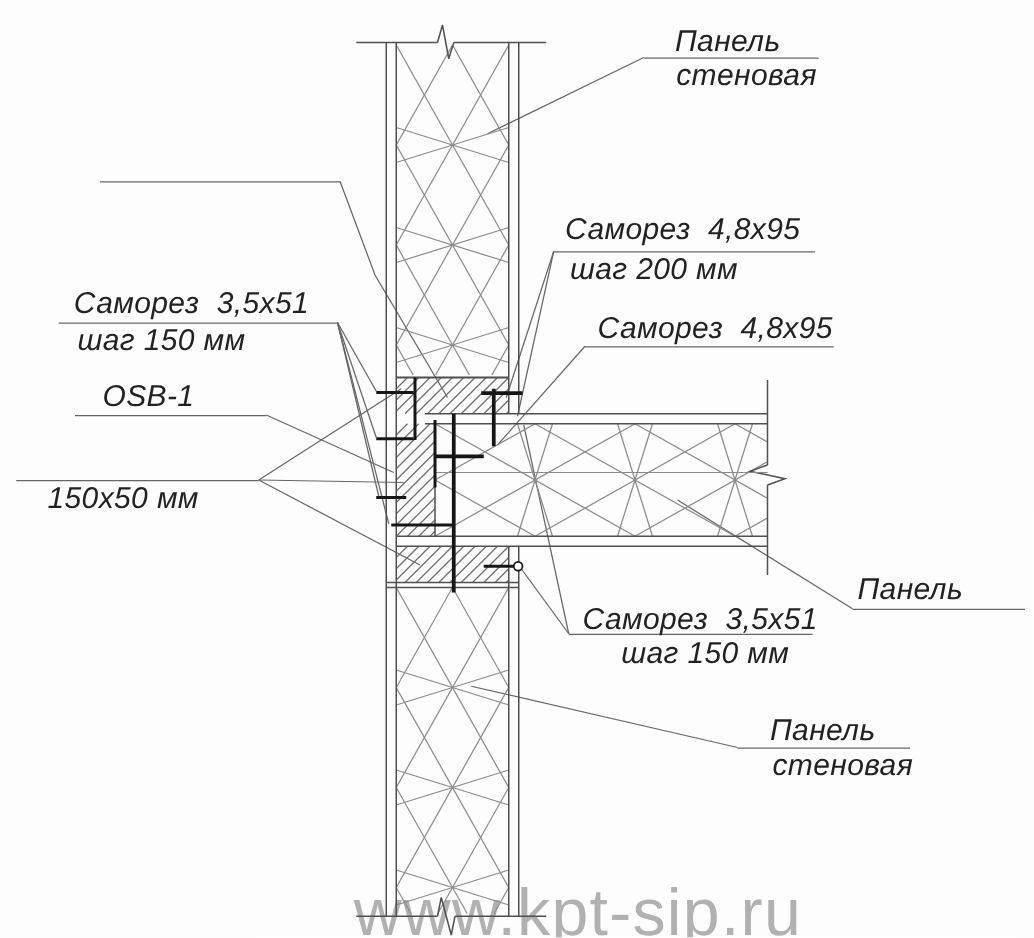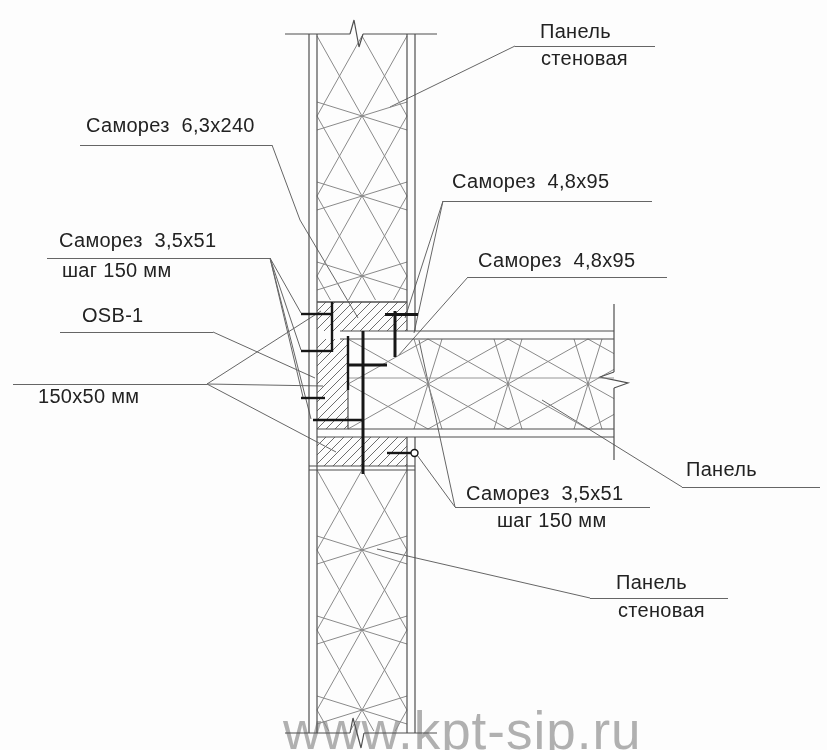--- a/index.html
+++ b/index.html
@@ -5,21 +5,21 @@
   :root{
     --line:#4f4f4f; --screw:#161616; --hatch:#8a8a8a;
     --leader:#666666; --text:#222222; --watermark:#9e9e9e;
   }
   html,body{margin:0;padding:0;background:#ffffff;}
   .stage{position:relative;width:827px;height:750px;background:#fdfdfd;overflow:hidden;
          font-family:"Liberation Sans",sans-serif;}
   .wm{position:absolute;left:283px;top:700px;font-size:53px;letter-spacing:1px;
       color:var(--watermark);opacity:.8;font-family:"Liberation Sans",sans-serif;text-align:right;}
   svg.draw{position:absolute;left:0;top:0;}
-  .lbl{position:absolute;font-size:20px;line-height:1.08;
+  .lbl{position:absolute;font-style:italic;font-size:24px;line-height:1.08;
        color:var(--text);white-space:pre;letter-spacing:.3px;}
   .panel-line{stroke:var(--line);stroke-width:1.2;fill:none;}
   .mid-line{stroke:var(--hatch);stroke-width:.9;fill:none;}
   .leader{stroke:var(--leader);stroke-width:1;fill:none;}
   .hatchln{stroke:var(--hatch);stroke-width:1;fill:none;}
   .lumberln{stroke:#6e6e6e;stroke-width:1;fill:none;}
   .screwln{stroke:var(--screw);stroke-width:3;fill:none;}
   .screwln2{stroke:var(--screw);stroke-width:2.4;fill:none;}
 </style>
 </head>
@@ -202,26 +202,26 @@
       <line class="screwln2" x1="332" y1="302" x2="332" y2="352"></line>
       <line class="screwln2" x1="301" y1="314" x2="331" y2="314"></line>
       <line class="screwln2" x1="301" y1="351" x2="331" y2="351"></line>
       <line class="screwln2" x1="301" y1="398" x2="325" y2="398"></line>
       <line class="screwln2" x1="313" y1="420" x2="363" y2="420"></line>
       <line class="screwln2" x1="387" y1="453" x2="411" y2="453"></line>
       <circle cx="414.5" cy="453" r="3.5" fill="#ffffff" stroke="#161616" stroke-width="1.4"></circle>
     </g>
   </svg>
 
-  <div class="lbl" style="left:86px;top:115px">Саморез  6,3х240</div>
 
   <div class="lbl" style="left:540px;top:21px">Панель</div>
   <div class="lbl" style="left:541px;top:48px">стеновая</div>
 
   <div class="lbl" style="left:452px;top:171px">Саморез  4,8х95</div>
+  <div class="lbl" style="left:456px;top:203px">шаг 200 мм</div>
 
   <div class="lbl" style="left:59px;top:230px">Саморез  3,5х51</div>
   <div class="lbl" style="left:62px;top:260px">шаг 150 мм</div>
 
   <div class="lbl" style="left:82px;top:305px">OSB-1</div>
 
   <div class="lbl" style="left:38px;top:386px">150х50 мм</div>
 
   <div class="lbl" style="left:478px;top:250px">Саморез  4,8х95</div>
 

